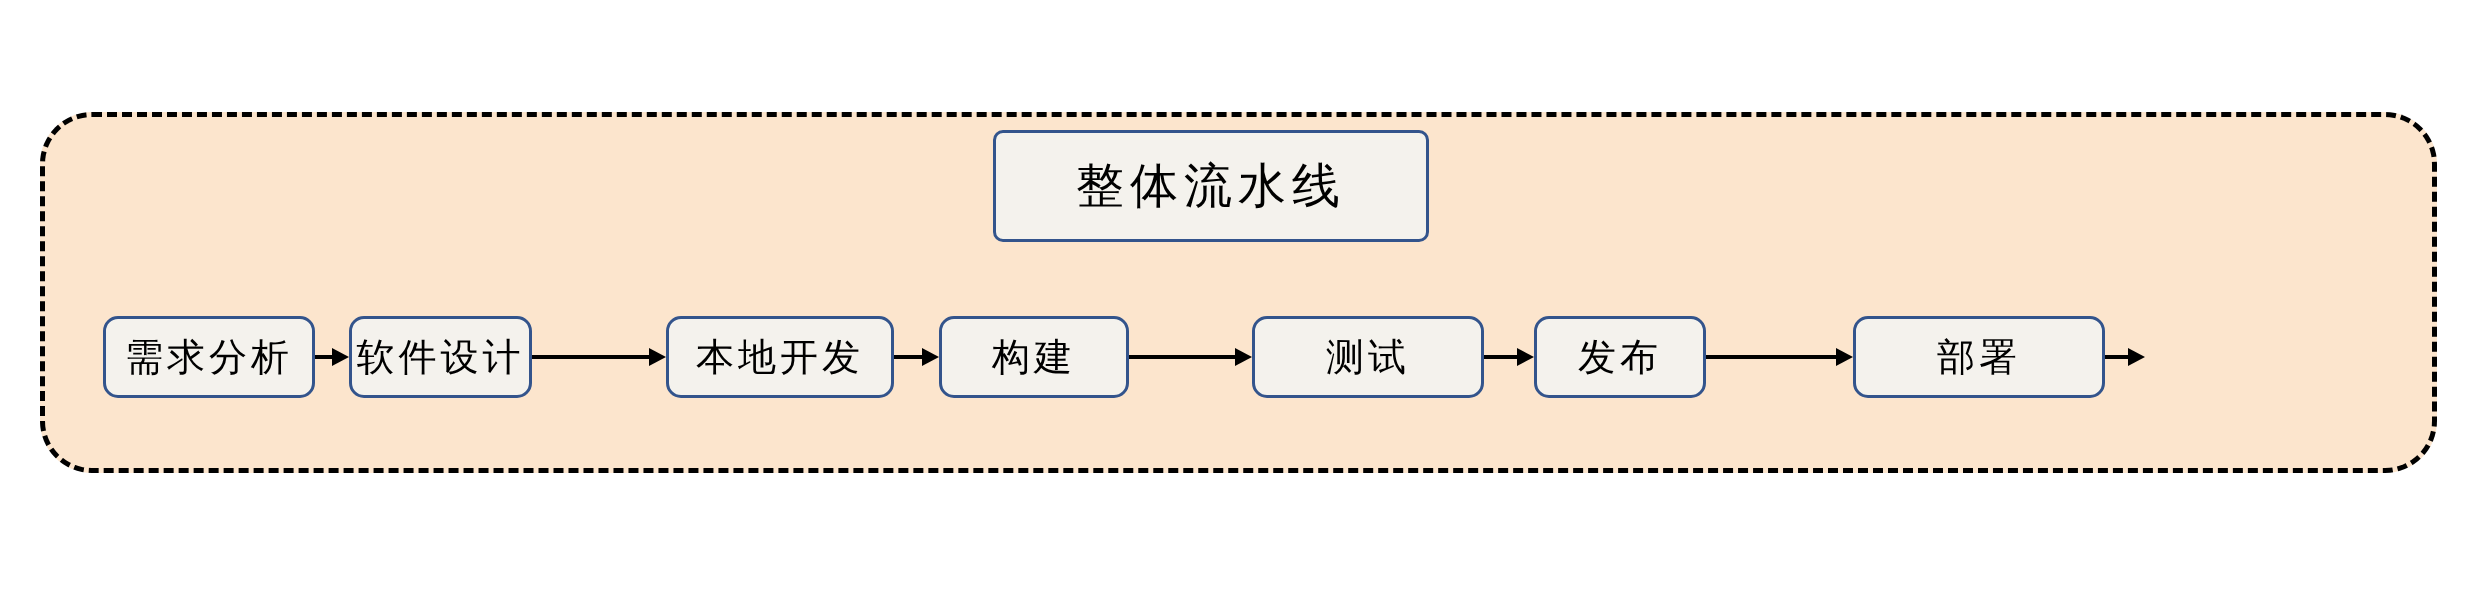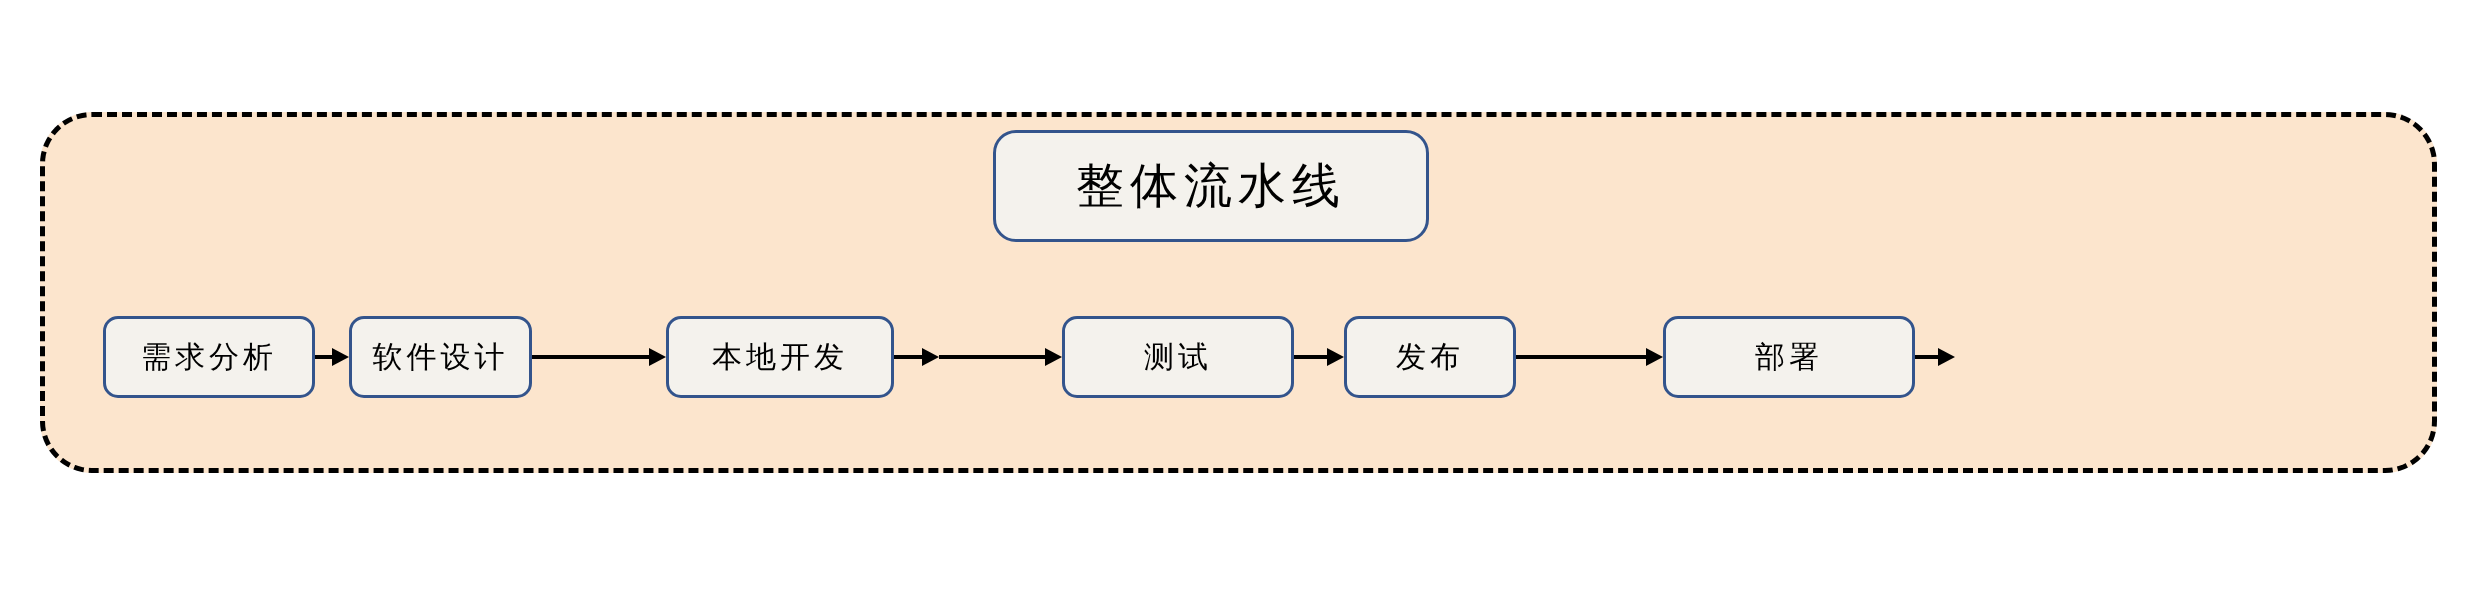--- a/index.html
+++ b/index.html
@@ -33,21 +33,21 @@
     border-radius: 52px;
   }
   .title-box {
     position: absolute;
     left: 948px;
     top: 13px;
     width: 436px;
     height: 112px;
     background: var(--node-fill);
     border: 3px solid var(--node-border);
-    border-radius: 23px;
+    border-radius: 10px;
     display: flex;
     align-items: center;
     justify-content: center;
   }
   .title-label {
     font-size: 48px;
     color: var(--text);
     letter-spacing: 6px;
     white-space: nowrap;
   }
@@ -63,21 +63,21 @@
     height: 82px;
     flex: 0 0 auto;
     background: var(--node-fill);
     border: 3px solid var(--node-border);
     border-radius: 15px;
     display: flex;
     align-items: center;
     justify-content: center;
   }
   .node-label {
-    font-size: 30px;
+    font-size: 38px;
     color: var(--text);
     letter-spacing: 4px;
     white-space: nowrap;
   }
   .arrow {
     flex: 0 0 auto;
     align-self: center;
     position: relative;
     height: 18px;
   }
@@ -121,20 +121,23 @@
       <div class="node" style="width:183px">
         <span class="node-label">软件设计</span>
       </div>
       <span class="arrow" style="width:134px"></span>
 
       <div class="node" style="width:228px">
         <span class="node-label">本地开发</span>
       </div>
       <span class="arrow" style="width:45px"></span>
 
+      <div class="node" style="width:190px">
+        <span class="node-label">构建</span>
+      </div>
       <span class="arrow" style="width:123px"></span>
 
       <div class="node" style="width:232px">
         <span class="node-label">测试</span>
       </div>
       <span class="arrow" style="width:50px"></span>
 
       <div class="node" style="width:172px">
         <span class="node-label">发布</span>
       </div>

